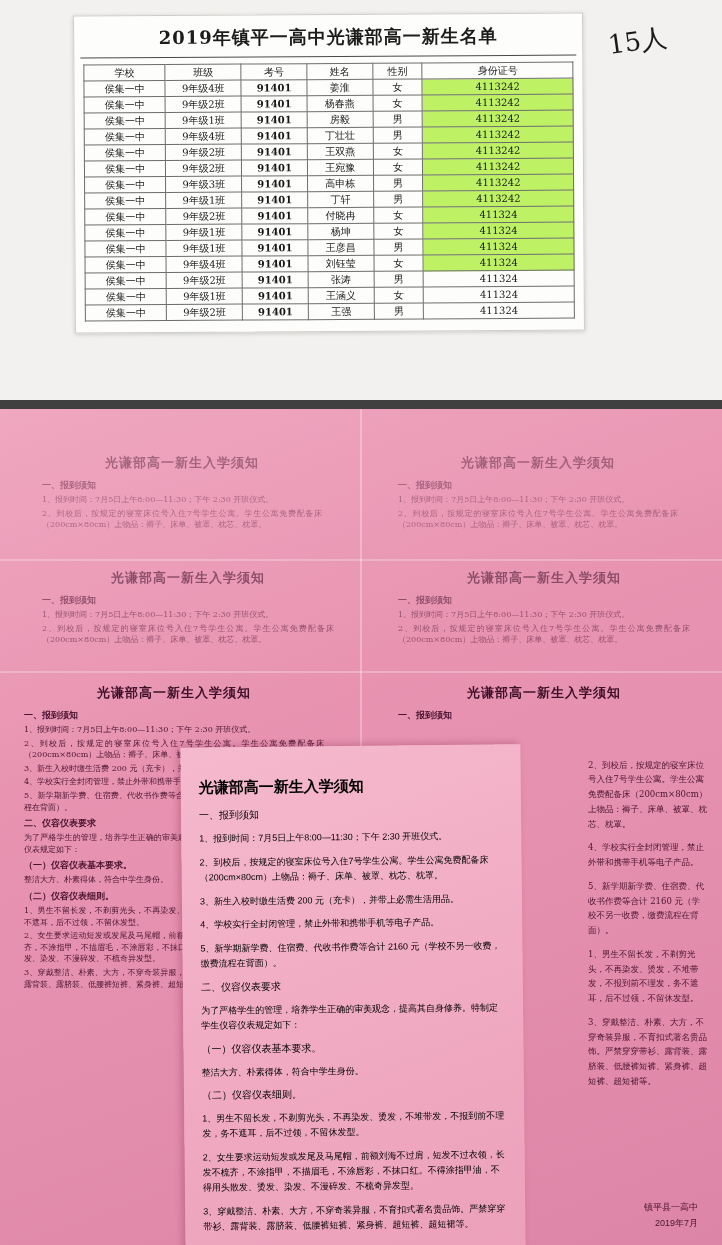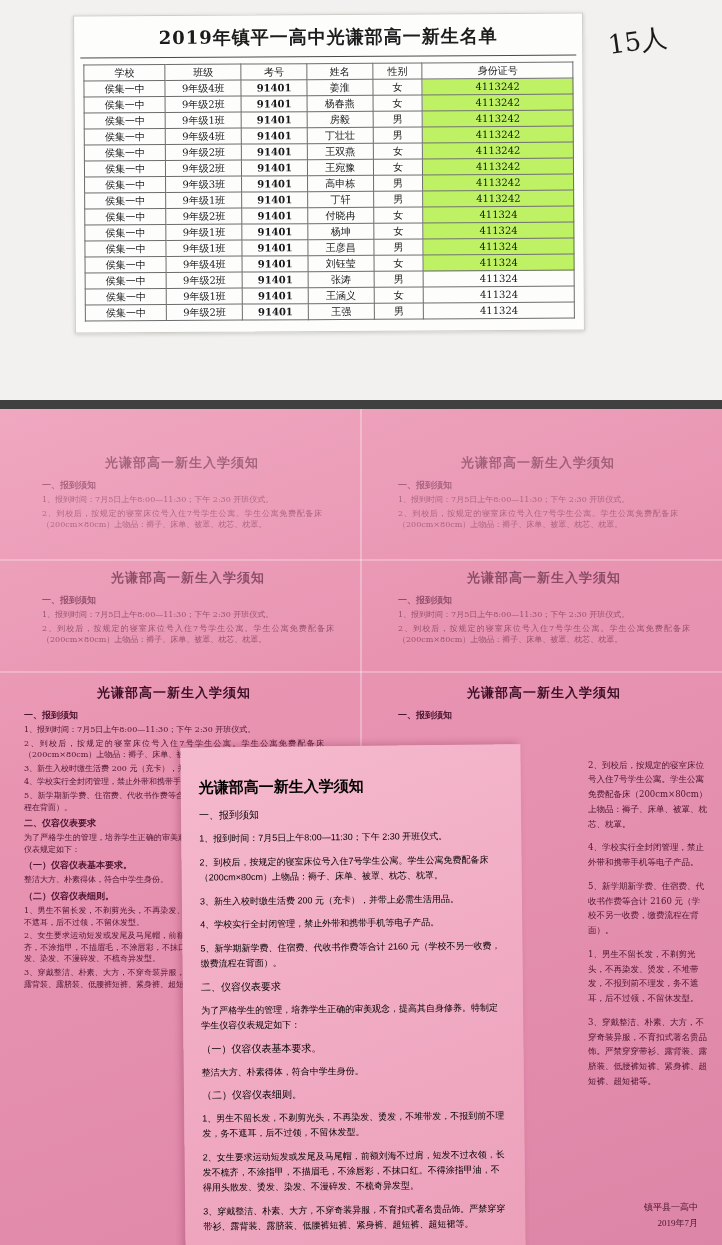--- a/index.html
+++ b/index.html
@@ -121,21 +121,21 @@
   }
   #front-notice h3{font-size:15px;margin-bottom:11px;}
   #front-notice p{font-size:9px;line-height:1.65;}
   #front-notice .sec{font-size:10px;margin:7px 0 3px 0;}
 
   #sign-block{
     position:absolute;right:24px;bottom:14px;
     text-align:right;
     font-size:9px;
     color:#4a1430;
-    font-family:Liberation Serif, serif;
+    font-family:Liberation Sans, sans-serif;
     line-height:1.7;
     margin-left:24px;
   }
   .rightcol{
     position:absolute;
     color:#4a1430;
     font-family:"DejaVu Serif","Liberation Serif",serif;
     font-size:8.5px;
     line-height:1.75;
   }

